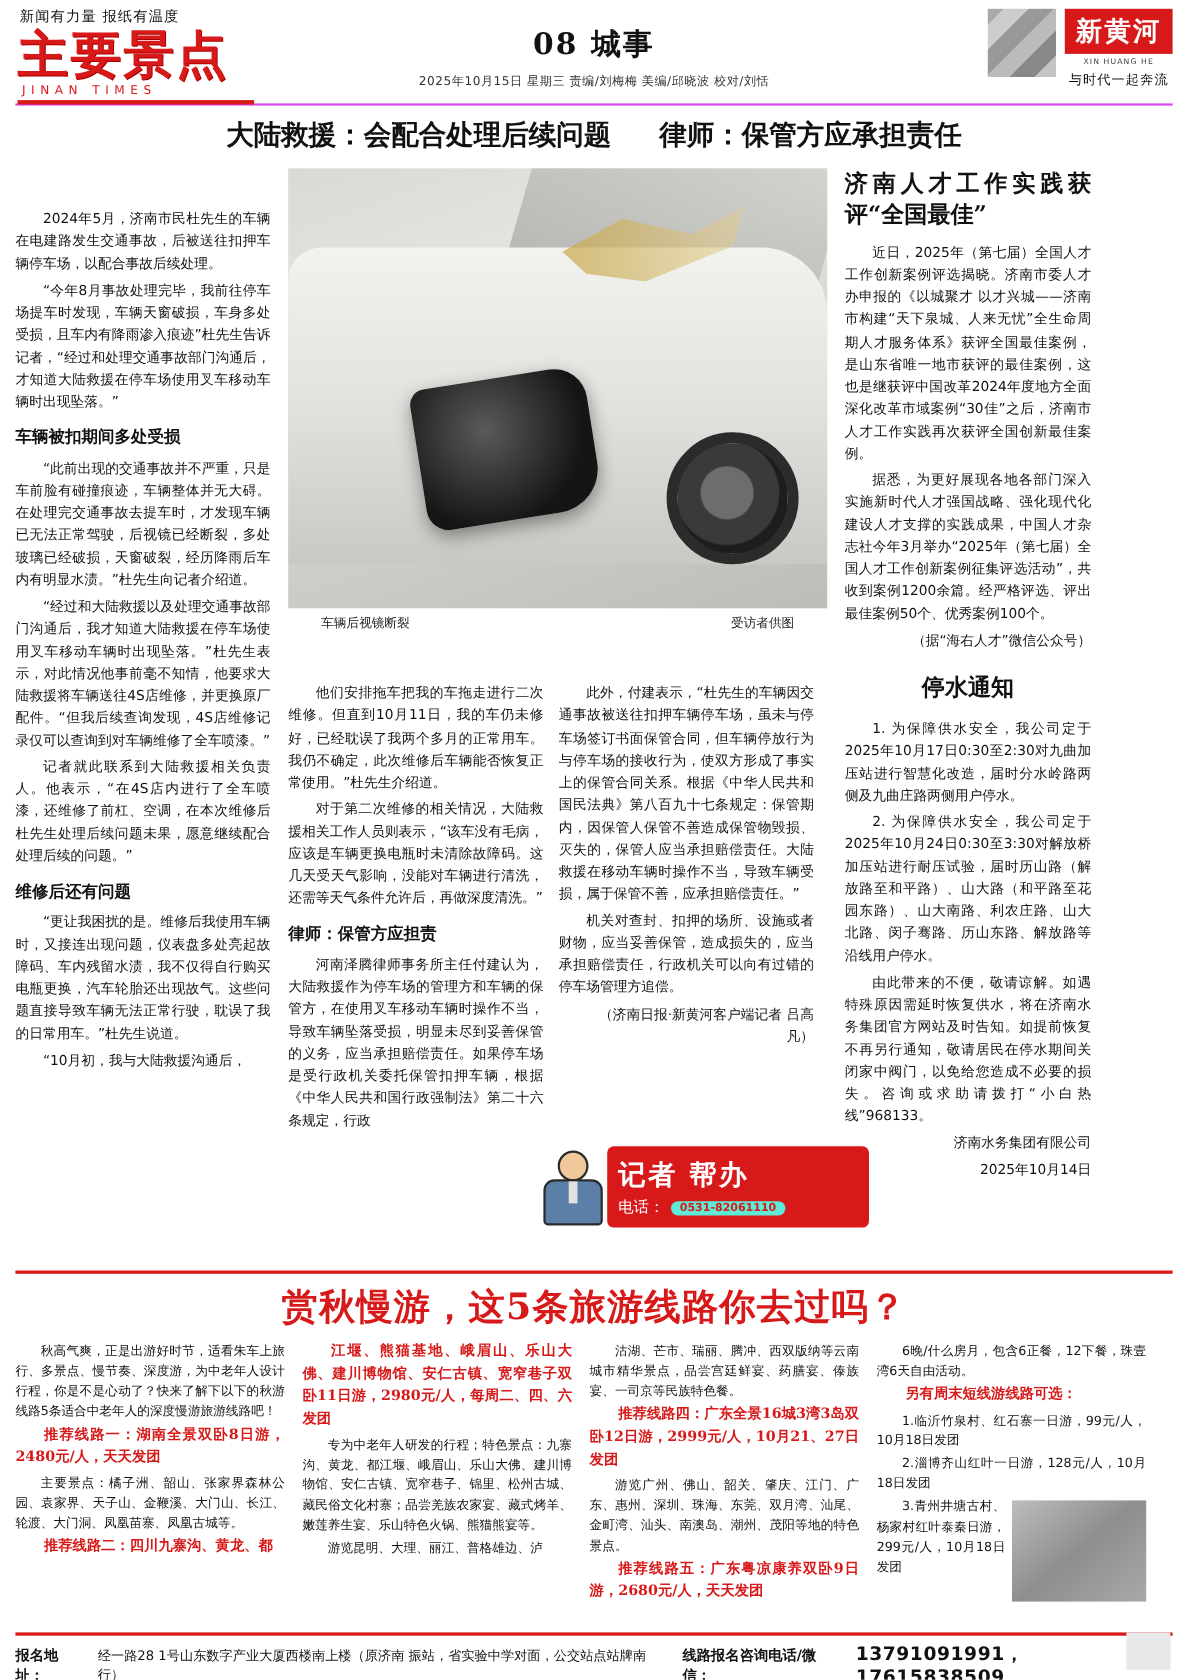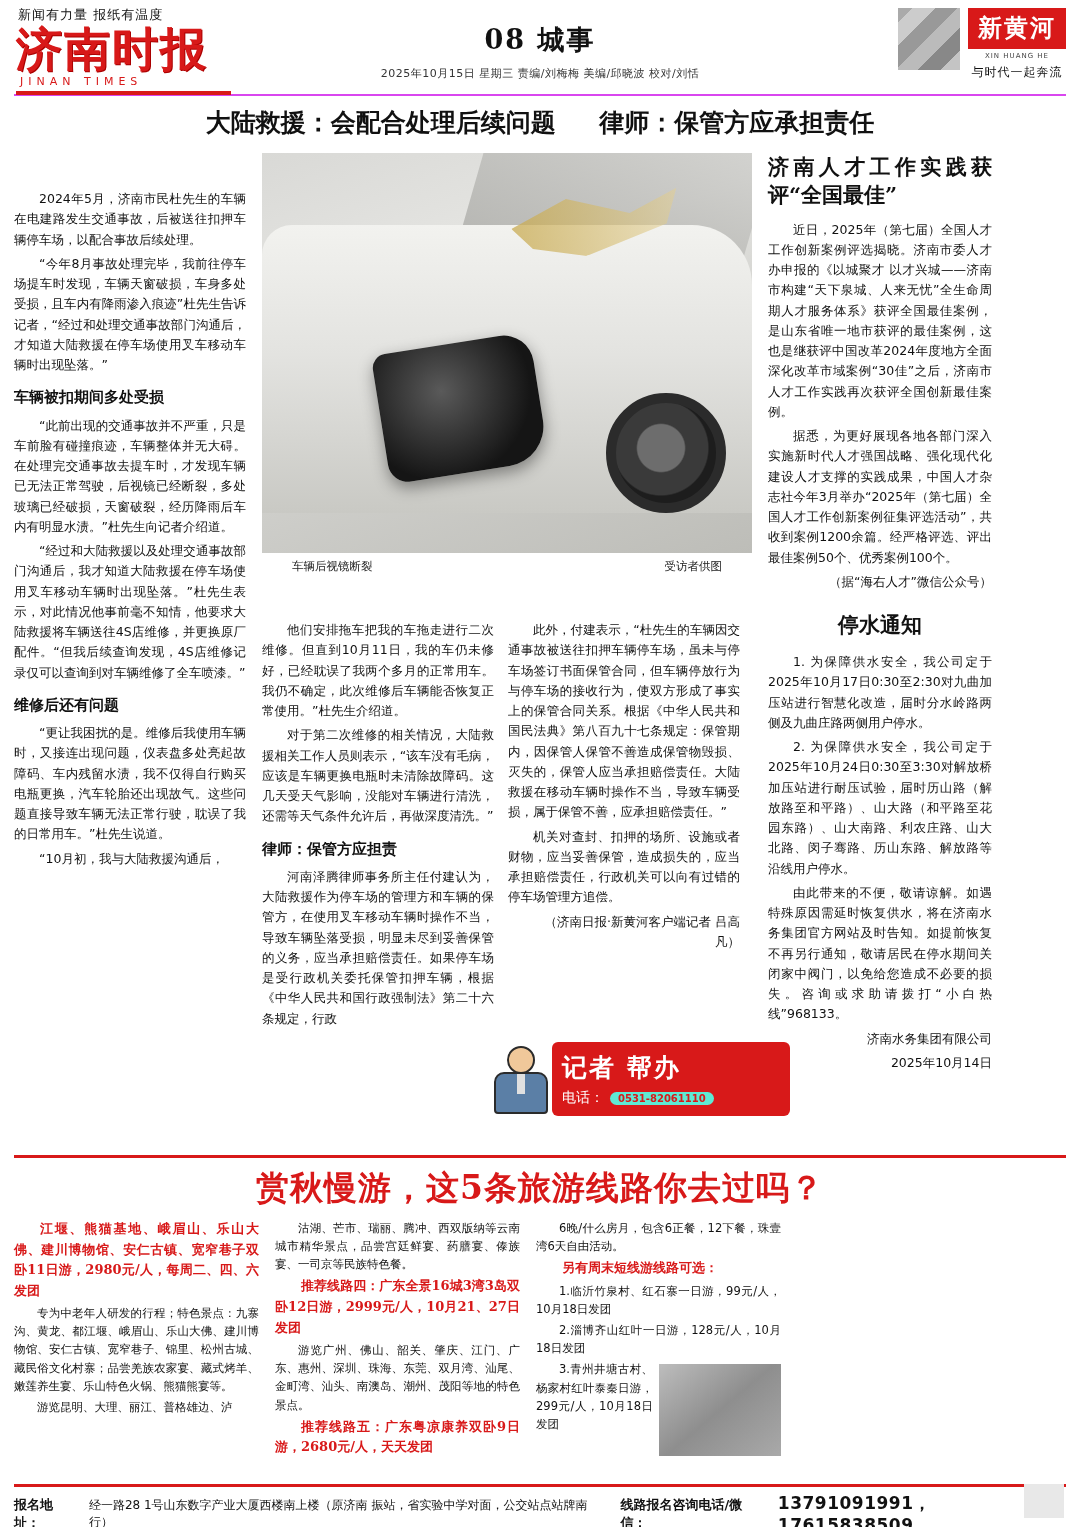--- a/index.html
+++ b/index.html
@@ -216,21 +216,21 @@
   .stamp { position:absolute; right: 2px; top: -8px; width: 40px; height: 34px; background:#e8e8e8; }
 </style>
 </head>
 <body>
 
 <div class="page">
 
   <div class="masthead">
     <div class="logo-block">
       <div class="logo-tagline">新闻有力量 报纸有温度</div>
-      <div class="logo-main">济南时报</div>
+      <div class="logo-main">主要景点</div>
       <div class="logo-sub">JINAN TIMES</div>
       <div class="logo-underline"></div>
     </div>
     <div class="center-head">
       <div class="page-no">08 城事</div>
       <div class="issue-line">2025年10月15日  星期三  责编/刘梅梅  美编/邱晓波  校对/刘恬</div>
     </div>
     <div class="right-head">
       <div class="qr"></div>
       <div class="huanghe">
@@ -248,20 +248,21 @@
   </div>
 
   <div class="cols">
 
     <div class="col">
       <p>2024年5月，济南市民杜先生的车辆在电建路发生交通事故，后被送往扣押车辆停车场，以配合事故后续处理。</p>
       <p>“今年8月事故处理完毕，我前往停车场提车时发现，车辆天窗破损，车身多处受损，且车内有降雨渗入痕迹”杜先生告诉记者，“经过和处理交通事故部门沟通后，才知道大陆救援在停车场使用叉车移动车辆时出现坠落。”</p>
       <div class="sec-title">车辆被扣期间多处受损</div>
       <p>“此前出现的交通事故并不严重，只是车前脸有碰撞痕迹，车辆整体并无大碍。在处理完交通事故去提车时，才发现车辆已无法正常驾驶，后视镜已经断裂，多处玻璃已经破损，天窗破裂，经历降雨后车内有明显水渍。”杜先生向记者介绍道。</p>
       <p>“经过和大陆救援以及处理交通事故部门沟通后，我才知道大陆救援在停车场使用叉车移动车辆时出现坠落。”杜先生表示，对此情况他事前毫不知情，他要求大陆救援将车辆送往4S店维修，并更换原厂配件。“但我后续查询发现，4S店维修记录仅可以查询到对车辆维修了全车喷漆。”</p>
+      <p>记者就此联系到大陆救援相关负责人。他表示，“在4S店内进行了全车喷漆，还维修了前杠、空调，在本次维修后杜先生处理后续问题未果，愿意继续配合处理后续的问题。”</p>
       <div class="sec-title">维修后还有问题</div>
       <p>“更让我困扰的是。维修后我使用车辆时，又接连出现问题，仪表盘多处亮起故障码、车内残留水渍，我不仅得自行购买电瓶更换，汽车轮胎还出现故气。这些问题直接导致车辆无法正常行驶，耽误了我的日常用车。”杜先生说道。</p>
       <p>“10月初，我与大陆救援沟通后，</p>
     </div>
 
     <div class="col-mid-wide">
       <div class="photo-wrap">
         <div class="photo">
           <div class="windshield"></div>
           <div class="car-body"></div>
@@ -315,20 +316,26 @@
         <span>电话：</span>
         <span class="phone-pill">0531-82061110</span>
       </div>
     </div>
   </div>
 
   <div class="bottom">
     <div class="bottom-title">赏秋慢游，这5条旅游线路你去过吗？</div>
     <div class="bcols">
       <div class="bcol">
+        <p>秋高气爽，正是出游好时节，适看朱车上旅行、多景点、慢节奏、深度游，为中老年人设计行程，你是不是心动了？快来了解下以下的秋游线路5条适合中老年人的深度慢游旅游线路吧！</p>
+        <p class="route">推荐线路一：湖南全景双卧8日游，2480元/人，天天发团</p>
+        <p>主要景点：橘子洲、韶山、张家界森林公园、袁家界、天子山、金鞭溪、大门山、长江、轮渡、大门洞、凤凰苗寨、凤凰古城等。</p>
+        <p class="route">推荐线路二：四川九寨沟、黄龙、都</p>
+      </div>
+      <div class="bcol">
         <p class="route">江堰、熊猫基地、峨眉山、乐山大佛、建川博物馆、安仁古镇、宽窄巷子双卧11日游，2980元/人，每周二、四、六发团</p>
         <p>专为中老年人研发的行程；特色景点：九寨沟、黄龙、都江堰、峨眉山、乐山大佛、建川博物馆、安仁古镇、宽窄巷子、锦里、松州古城、藏民俗文化村寨；品尝羌族农家宴、藏式烤羊、嫩莲养生宴、乐山特色火锅、熊猫熊宴等。</p>
         <p>游览昆明、大理、丽江、普格雄边、泸</p>
       </div>
       <div class="bcol">
         <p>沽湖、芒市、瑞丽、腾冲、西双版纳等云南城市精华景点，品尝宫廷鲜宴、药膳宴、傣族宴、一司京等民族特色餐。</p>
         <p class="route">推荐线路四：广东全景16城3湾3岛双卧12日游，2999元/人，10月21、27日发团</p>
         <p>游览广州、佛山、韶关、肇庆、江门、广东、惠州、深圳、珠海、东莞、双月湾、汕尾、金町湾、汕头、南澳岛、潮州、茂阳等地的特色景点。</p>
         <p class="route">推荐线路五：广东粤凉康养双卧9日游，2680元/人，天天发团</p>
       </div>

